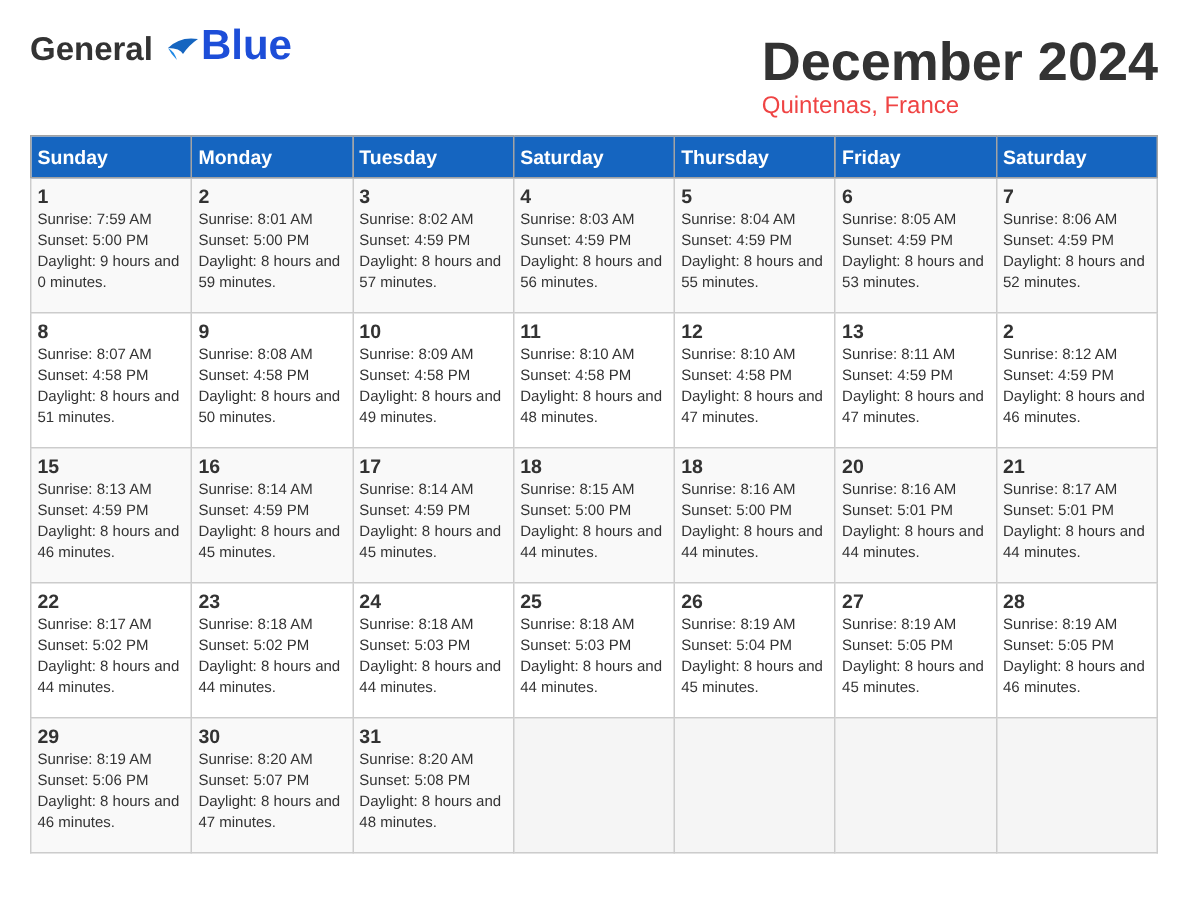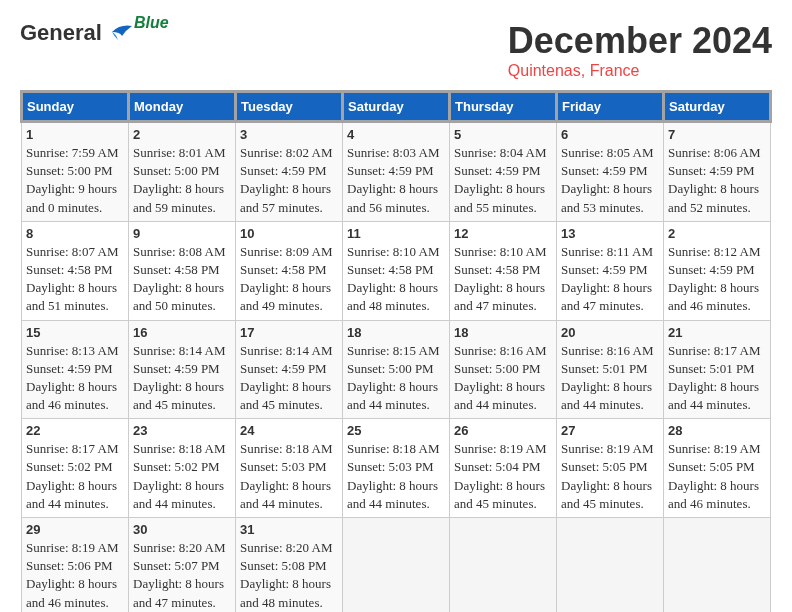--- a/index.html
+++ b/index.html
@@ -42,62 +42,61 @@
       border-collapse: collapse;
       table-layout: fixed;
     }
     thead tr th {
       background-color: #1565c0;
       color: #fff;
       font-size: 13px;
       font-weight: bold;
       padding: 6px 4px;
       text-align: left;
-      border: 3px solid #a3a3a3;
+      border: 1px solid #a3a3a3;
     }
     tbody tr td {
       border: 1px solid #ccc;
       vertical-align: top;
       padding: 4px 4px;
       font-size: 10px;
       color: #333;
       background: #fff;
       height: 90px;
     }
     tbody tr:nth-child(odd) td {
       background: #f9f9f9;
     }
     .day-num {
       font-size: 13px;
       font-weight: bold;
       display: block;
       margin-bottom: 2px;
     }
     .day-info {
-      font-size: 13px;
+      font-size: 10px;
       line-height: 1.4;
-      font-family: Liberation Serif, serif;
     }
     .empty-cell {
       background: #f5f5f5 !important;
     }
   </style>
 </head>
 <body>
 
 <div class="header">
   <div class="logo">
     <div class="logo-line">
       <span style="font-size:22px; font-weight:bold; color:#333;">General</span>
       <svg width="32" height="22" viewBox="0 0 32 22">
         <path d="M10,10 Q18,2 30,4 Q24,8 20,14 Q18,10 10,10Z" fill="#1565c0"></path>
         <path d="M10,10 Q14,12 16,18 Q12,14 10,10Z" fill="#1e88e5"></path>
       </svg>
     </div>
-    <div style="font-size:16px; font-weight:bold; color:#15803d; margin-top:-6px;font-style:italic;">Blue</div>
+    <div style="font-size:28px; font-weight:bold; color:#1d4ed8; margin-top:-6px;">Blue</div>
   </div>
   <div class="title-area">
     <div class="month-title">December 2024</div>
     <div class="subtitle">Quintenas, France</div>
   </div>
 </div>
 
 <table>
   <thead>
     <tr>

